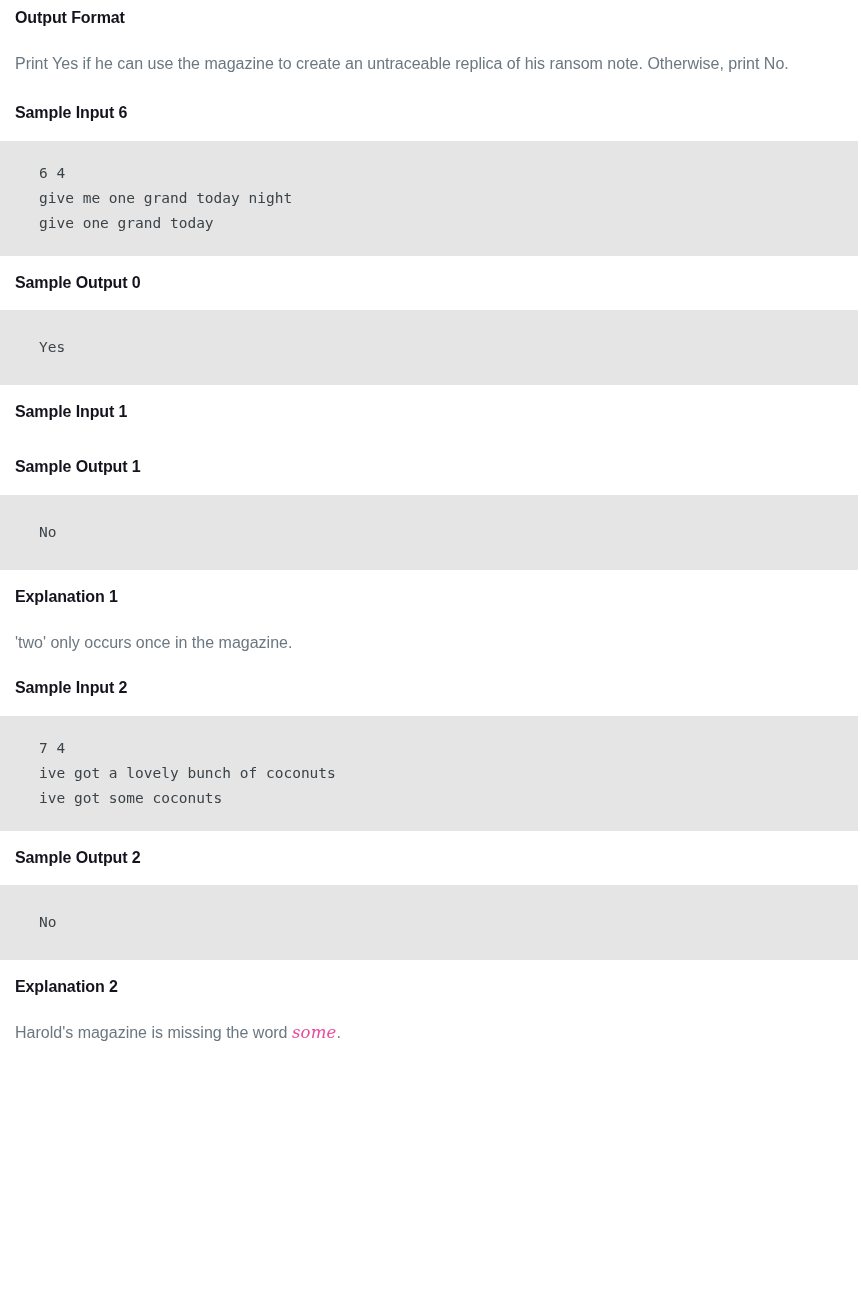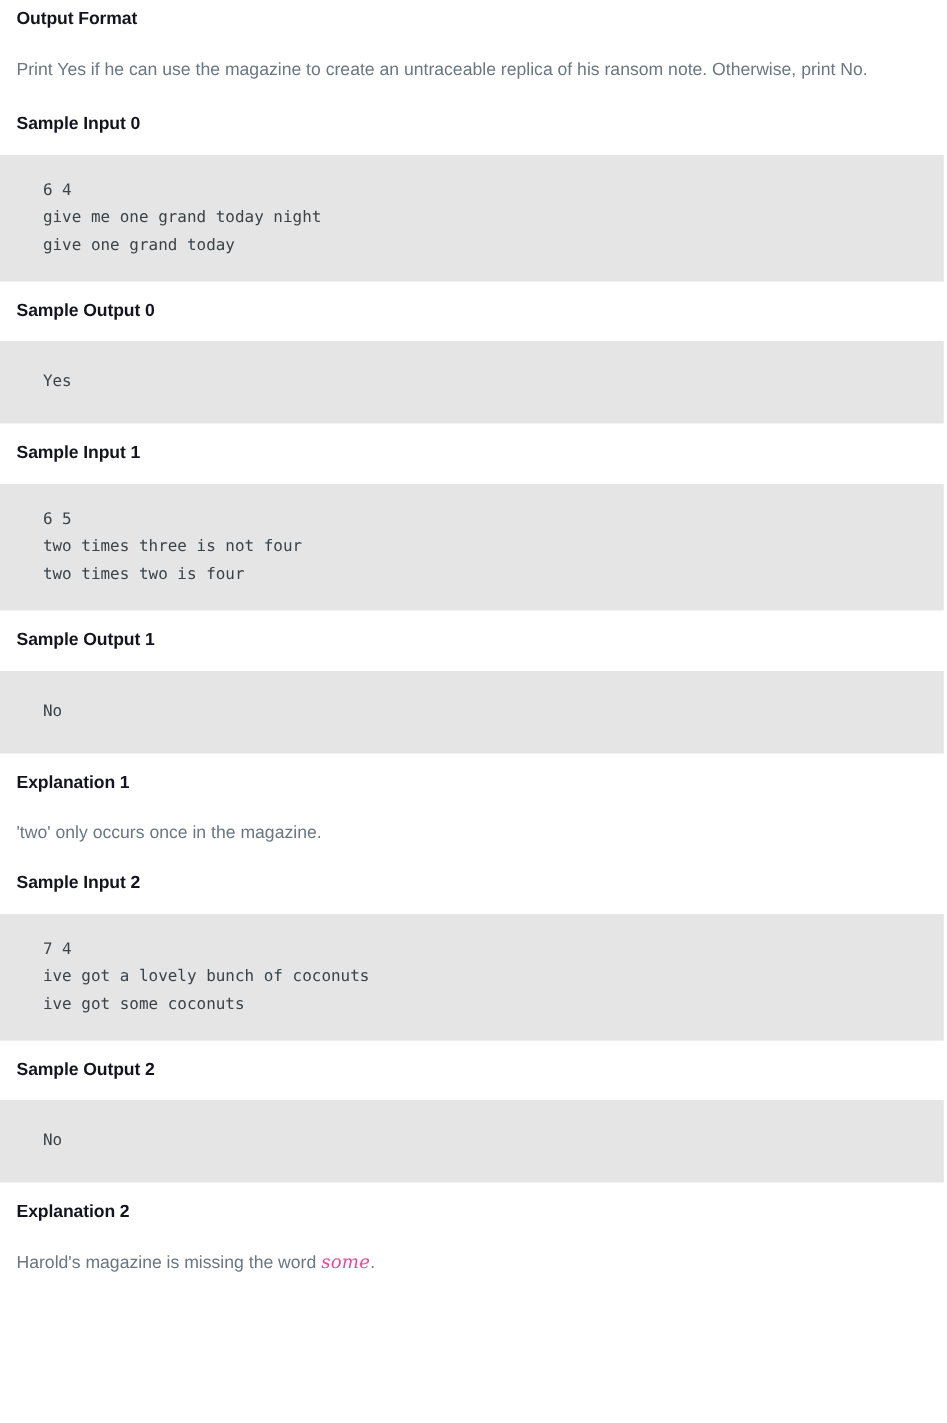--- a/index.html
+++ b/index.html
@@ -86,37 +86,34 @@
 
 <div class="page">
 
   <div class="sp-top"></div>
 
   <h2 class="section-heading">Output Format</h2>
   <div class="sp-h-after"></div>
   <p class="body-text">Print Yes if he can use the magazine to create an untraceable replica of his ransom note. Otherwise, print No.</p>
   <div class="sp-h-pre"></div>
 
-  <h2 class="section-heading">Sample Input 0</h2>
+  <h2 class="section-heading">Sample Input 6</h2>
   <div class="sp-code-pre"></div>
   <pre class="code-block">6 4
 give me one grand today night
 give one grand today</pre>
   <div class="sp-code-post"></div>
 
   <h2 class="section-heading">Sample Output 0</h2>
   <div class="sp-code-pre"></div>
   <pre class="code-block single">Yes</pre>
   <div class="sp-code-post"></div>
 
   <h2 class="section-heading">Sample Input 1</h2>
   <div class="sp-code-pre"></div>
-  <pre class="code-block">6 5
-two times three is not four
-two times two is four</pre>
   <div class="sp-code-post"></div>
 
   <h2 class="section-heading">Sample Output 1</h2>
   <div class="sp-code-pre"></div>
   <pre class="code-block single">No</pre>
   <div class="sp-code-post"></div>
 
   <h2 class="section-heading">Explanation 1</h2>
   <div class="sp-h-after"></div>
   <p class="body-text">'two' only occurs once in the magazine.</p>

